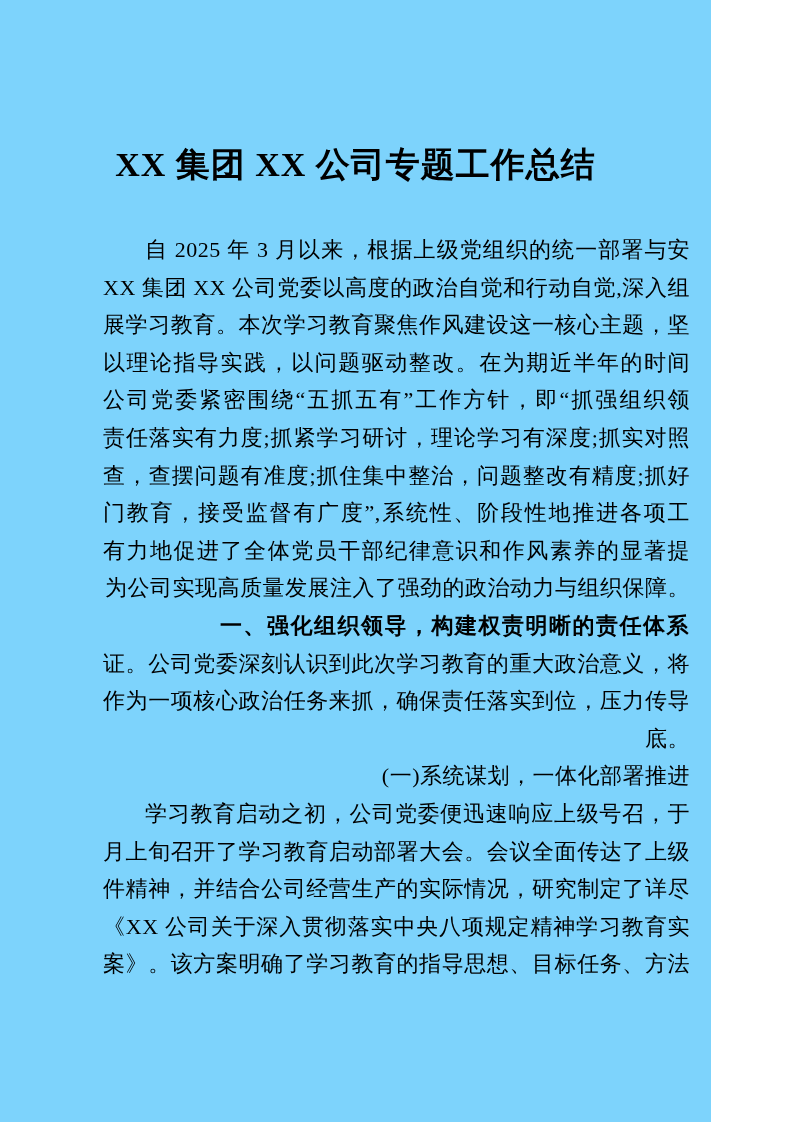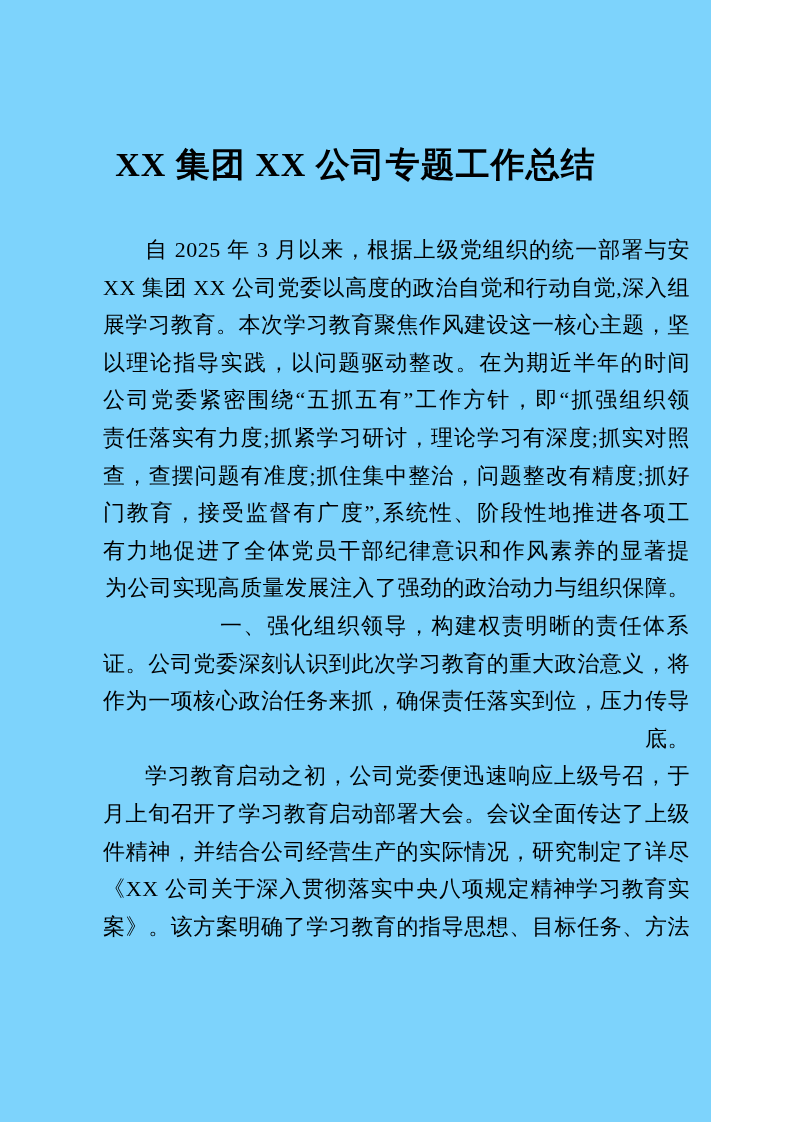--- a/index.html
+++ b/index.html
@@ -47,21 +47,21 @@
     text-align: justify;
     text-align-last: justify;
     text-justify: inter-character;
     white-space: normal;
     overflow: hidden;
   }
   .indent {
     text-indent: 42px;
   }
   .heading {
-    font-weight: normal;
+    font-weight: bold;
     letter-spacing: 1.5px;
   }
 </style>
 </head>
 <body>
 
 <div class="page">
 
   <div class="doc-title">XX 集团 XX 公司专题工作总结</div>
 
@@ -81,20 +81,21 @@
     </div>
 
     <div class="line heading indent">一、强化组织领导，构建权责明晰的责任体系</div>
 
     <div>
       <div class="line jfull">证。公司党委深刻认识到此次学习教育的重大政治意义，将其</div>
       <div class="line jfull">作为一项核心政治任务来抓，确保责任落实到位，压力传导到</div>
       <div class="line">底。</div>
     </div>
 
+    <div class="line indent">(一)系统谋划，一体化部署推进</div>
 
     <div>
       <div class="line jfull indent">学习教育启动之初，公司党委便迅速响应上级号召，于 3</div>
       <div class="line jfull">月上旬召开了学习教育启动部署大会。会议全面传达了上级文</div>
       <div class="line jfull">件精神，并结合公司经营生产的实际情况，研究制定了详尽的</div>
       <div class="line jfull">《XX 公司关于深入贯彻落实中央八项规定精神学习教育实施方</div>
       <div class="line jfull">案》。该方案明确了学习教育的指导思想、目标任务、方法步</div>
     </div>
 
   </div>

